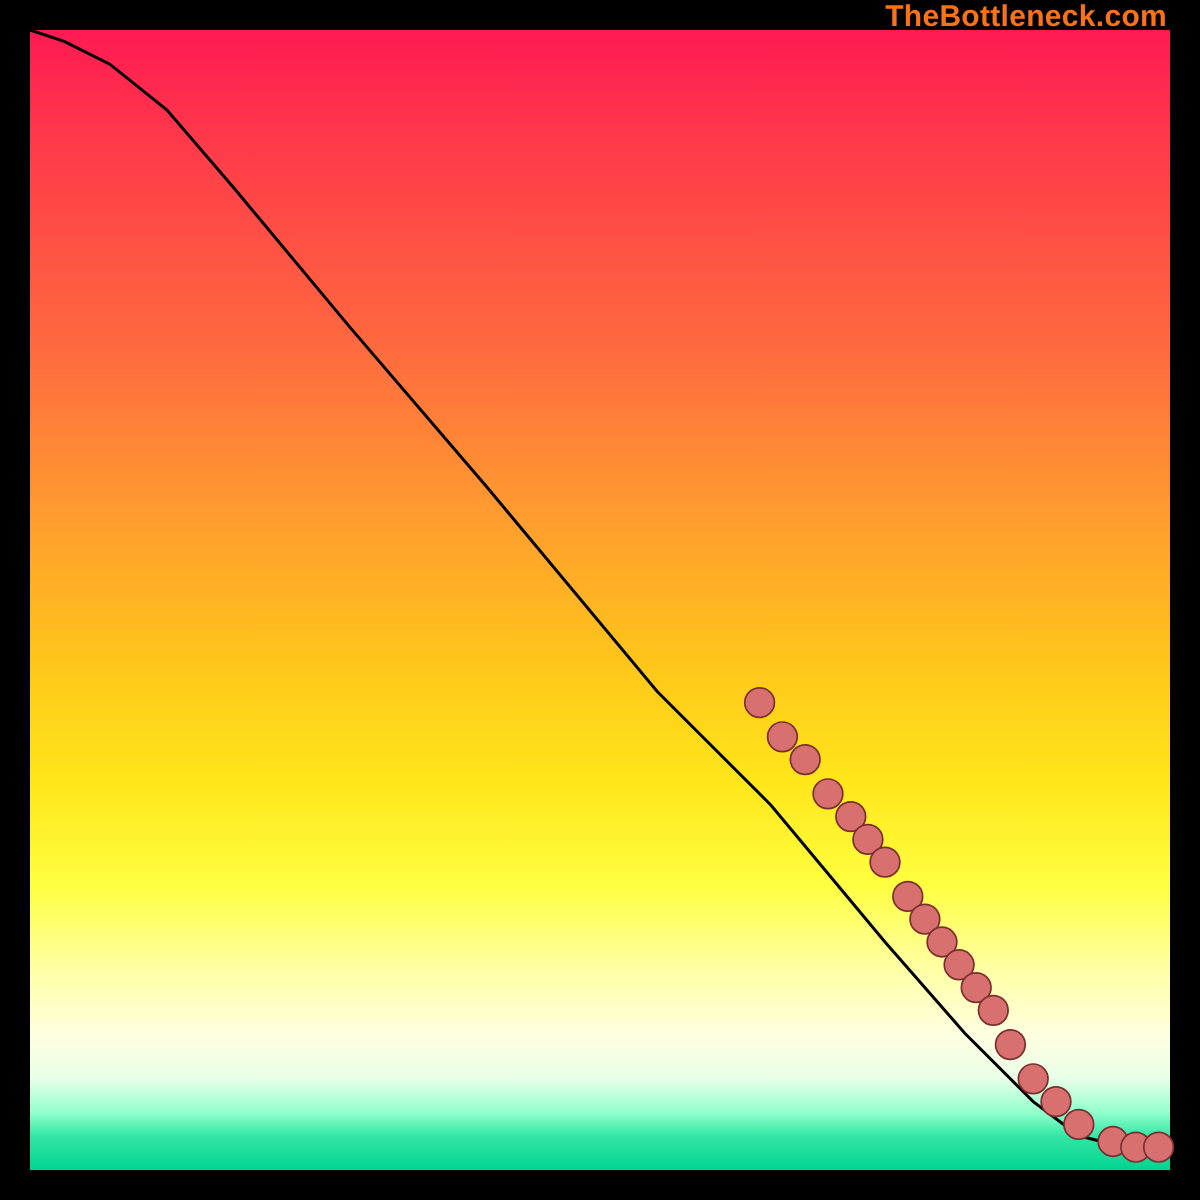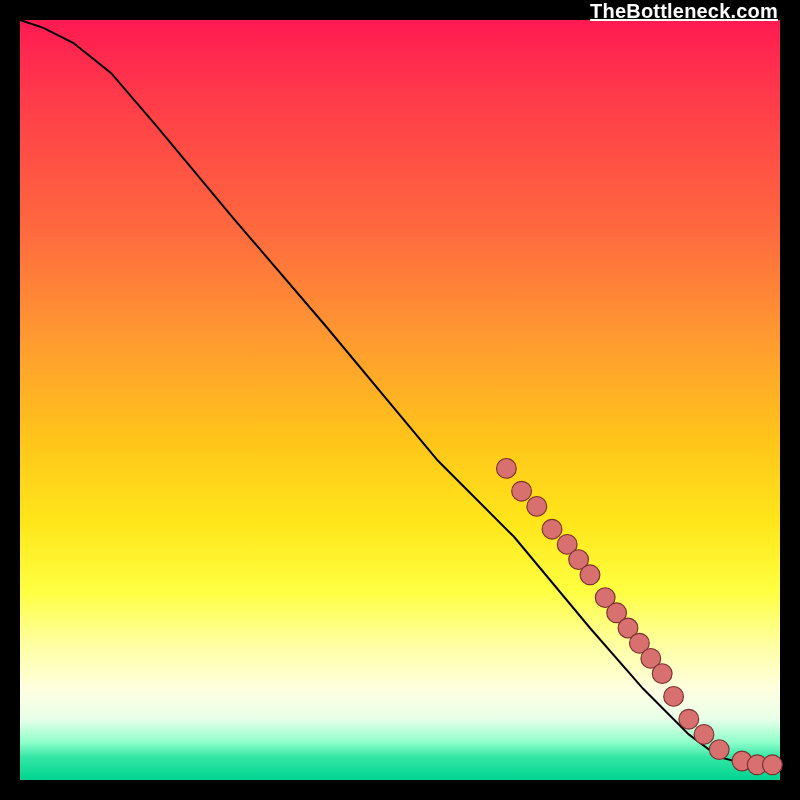--- a/index.html
+++ b/index.html
@@ -41,23 +41,22 @@
       #00d490 100%
     );
   }
   .watermark {
     position: absolute;
     top: 0px;
     right: 22px;
     font-family: Arial, Helvetica, sans-serif;
     font-size: 20px;
     font-weight: 600;
-    color: #ffffff;
+    color: #f97316;
     letter-spacing: 0.2px;
-    text-decoration: underline;
   }
   svg.curve {
     position: absolute;
     left: 20px;
     top: 20px;
     width: 760px;
     height: 760px;
     overflow: visible;
   }
 </style>

